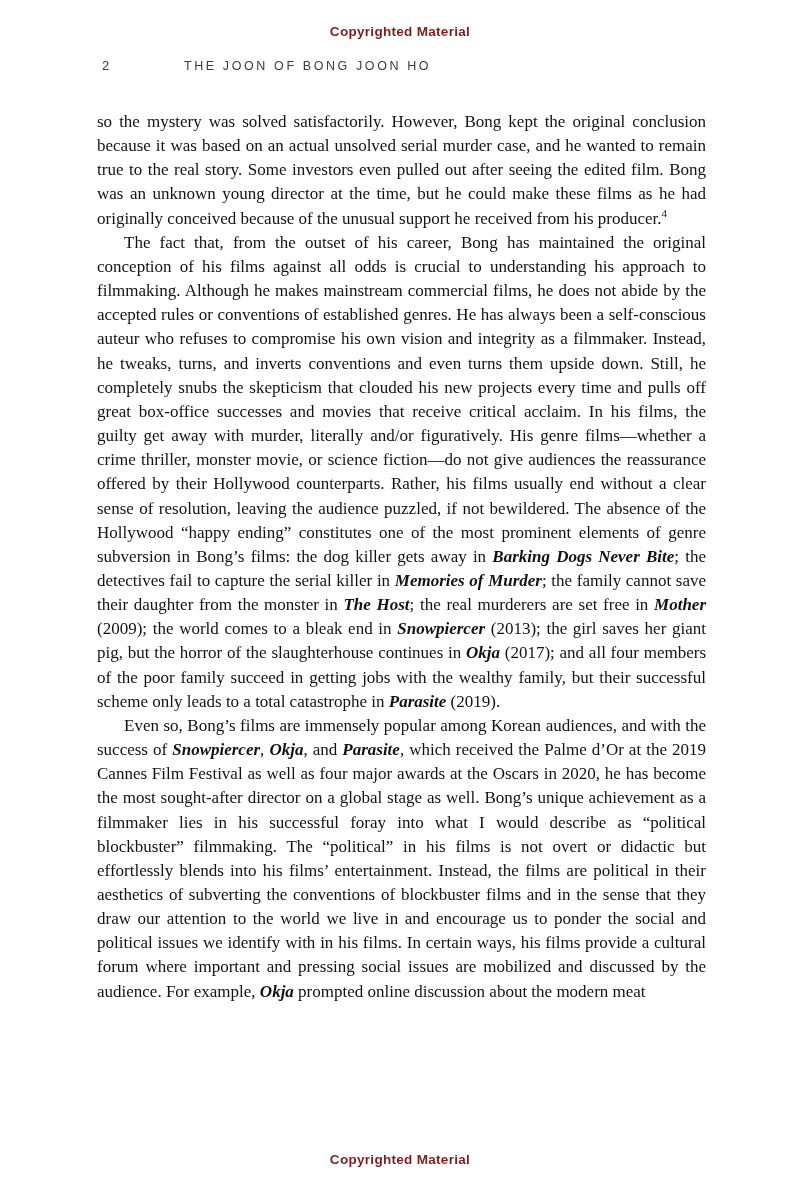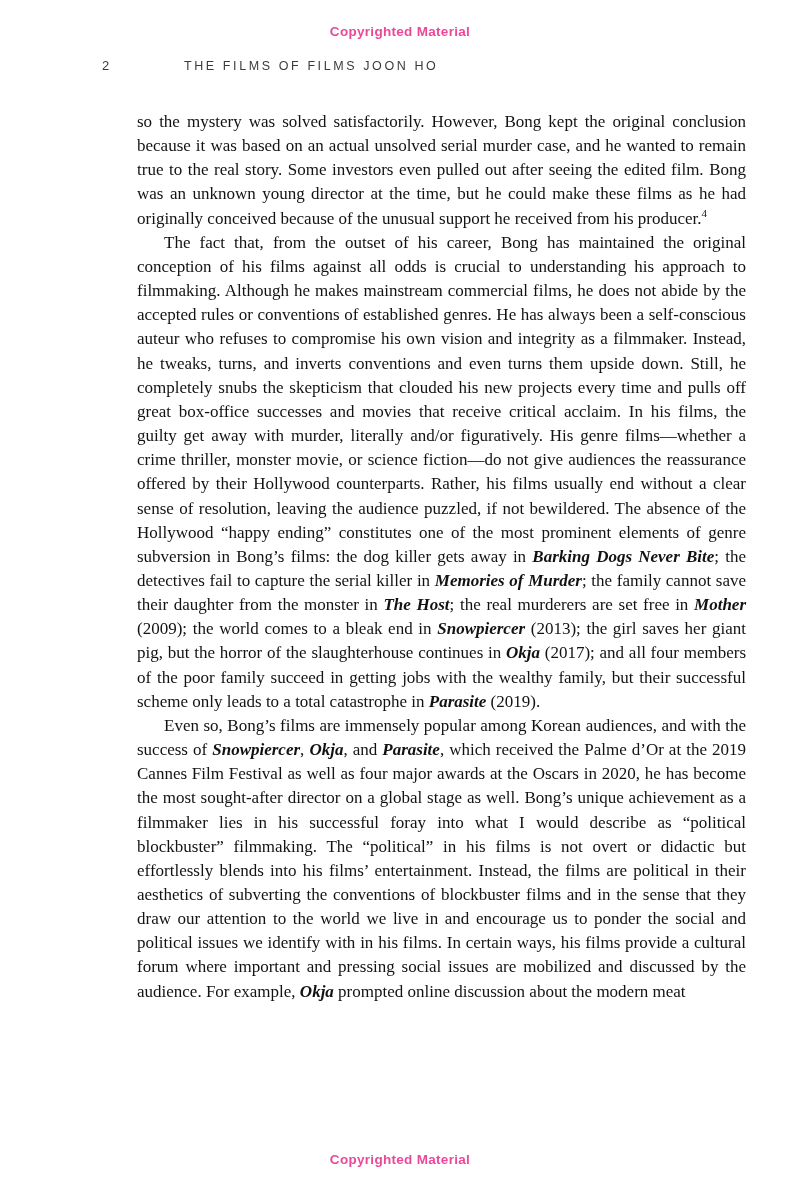--- a/index.html
+++ b/index.html
@@ -13,21 +13,21 @@
   }
   .watermark {
     position: absolute;
     left: 0;
     width: 100%;
     text-align: center;
     font-family: "Liberation Sans", "DejaVu Sans", sans-serif;
     font-weight: bold;
     font-size: 13.5px;
     letter-spacing: 0.3px;
-    color: #ec4899;
+    color: #7f1d1d;
   }
   .watermark.top { top: 24px; }
   .watermark.bottom { top: 1152px; }
   .running-header {
     position: absolute;
     top: 58px;
     left: 102px;
     right: 95px;
     font-family: "Liberation Sans", "DejaVu Sans", sans-serif;
     color: #3b3b3b;
@@ -46,21 +46,20 @@
   }
   .body-text {
     position: absolute;
     top: 110px;
     left: 97px;
     width: 609px;
     font-size: 17px;
     line-height: 24.15px;
     color: #121212;
     text-align: justify;
-    margin-left: 40px;
   }
   .body-text p {
     margin: 0;
     padding: 0;
   }
   .body-text p.indent { text-indent: 27px; }
   .italic { font-style: italic; font-weight: bold; }
   sup {
     font-size: 11px;
     line-height: 0;
@@ -68,21 +67,21 @@
   }
 </style>
 </head>
 <body>
 
 <div class="page">
 
   <div class="watermark top">Copyrighted Material</div>
 
   <div class="running-header">
-    <span class="page-number">2</span><span class="book-title">THE FILMS OF FILMS JOON HO</span>
+    <span class="page-number">2</span><span class="book-title">THE JOON OF BONG JOON HO</span>
   </div>
 
   <div class="body-text">
       <p class=""><span>so the mystery was solved satisfactorily. However, Bong kept the original conclusion because it was based on an actual unsolved serial murder case, and he wanted to remain true to the real story. Some investors even pulled out after seeing the edited film. Bong was an unknown young director at the time, but he could make these films as he had originally conceived because of the unusual support he received from his producer.</span><sup>4</sup></p>
       <p class="indent"><span>The fact that, from the outset of his career, Bong has maintained the original conception of his films against all odds is crucial to understanding his approach to filmmaking. Although he makes mainstream commercial films, he does not abide by the accepted rules or conventions of established genres. He has always been a self-conscious auteur who refuses to compromise his own vision and integrity as a filmmaker. Instead, he tweaks, turns, and inverts conventions and even turns them upside down. Still, he completely snubs the skepticism that clouded his new projects every time and pulls off great box-office successes and movies that receive critical acclaim. In his films, the guilty get away with murder, literally and/or figuratively. His genre films—whether a crime thriller, monster movie, or science fiction—do not give audiences the reassurance offered by their Hollywood counterparts. Rather, his films usually end without a clear sense of resolution, leaving the audience puzzled, if not bewildered. The absence of the Hollywood “happy ending” constitutes one of the most prominent elements of genre subversion in Bong’s films: the dog killer gets away in </span><span class="italic">Barking Dogs Never Bite</span><span>; the detectives fail to capture the serial killer in </span><span class="italic">Memories of Murder</span><span>; the family cannot save their daughter from the monster in </span><span class="italic">The Host</span><span>; the real murderers are set free in </span><span class="italic">Mother</span><span> (2009); the world comes to a bleak end in </span><span class="italic">Snowpiercer</span><span> (2013); the girl saves her giant pig, but the horror of the slaughterhouse continues in </span><span class="italic">Okja</span><span> (2017); and all four members of the poor family succeed in getting jobs with the wealthy family, but their successful scheme only leads to a total catastrophe in </span><span class="italic">Parasite</span><span> (2019).</span></p>
       <p class="indent"><span>Even so, Bong’s films are immensely popular among Korean audiences, and with the success of </span><span class="italic">Snowpiercer</span><span>, </span><span class="italic">Okja</span><span>, and </span><span class="italic">Parasite</span><span>, which received the Palme d’Or at the 2019 Cannes Film Festival as well as four major awards at the Oscars in 2020, he has become the most sought-after director on a global stage as well. Bong’s unique achievement as a filmmaker lies in his successful foray into what I would describe as “political blockbuster” filmmaking. The “political” in his films is not overt or didactic but effortlessly blends into his films’ entertainment. Instead, the films are political in their aesthetics of subverting the conventions of blockbuster films and in the sense that they draw our attention to the world we live in and encourage us to ponder the social and political issues we identify with in his films. In certain ways, his films provide a cultural forum where important and pressing social issues are mobilized and discussed by the audience. For example, </span><span class="italic">Okja</span><span> prompted online discussion about the modern meat</span></p>
     </div>
 
   <div class="watermark bottom">Copyrighted Material</div>
 

